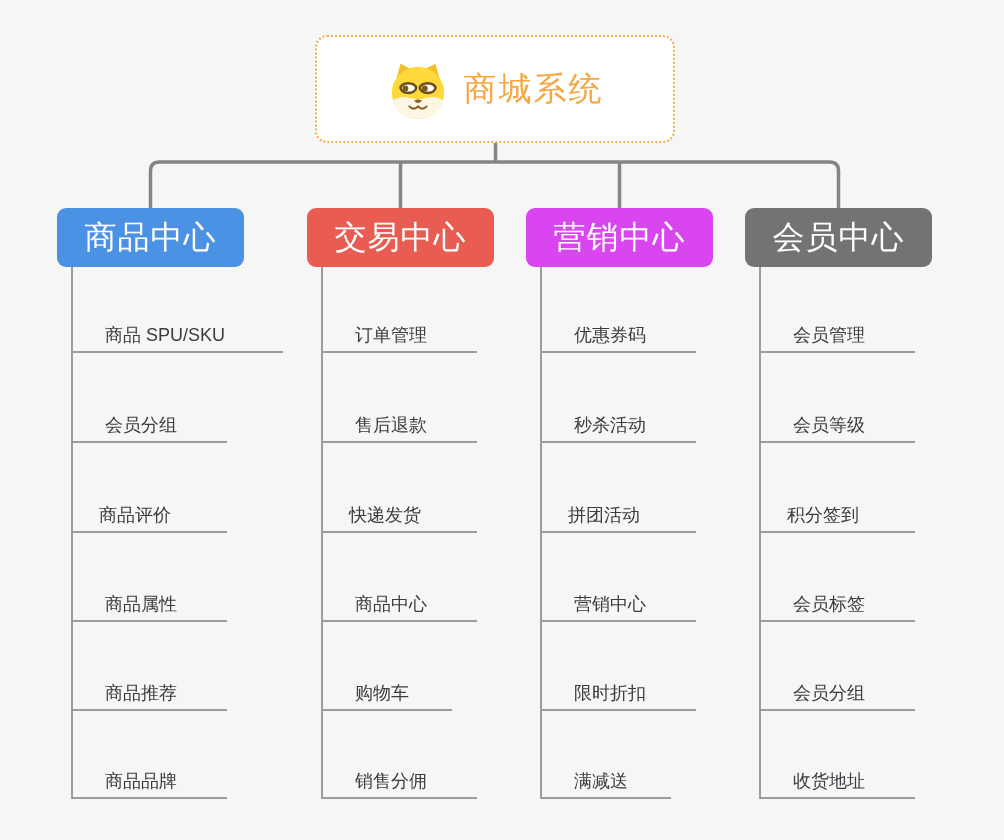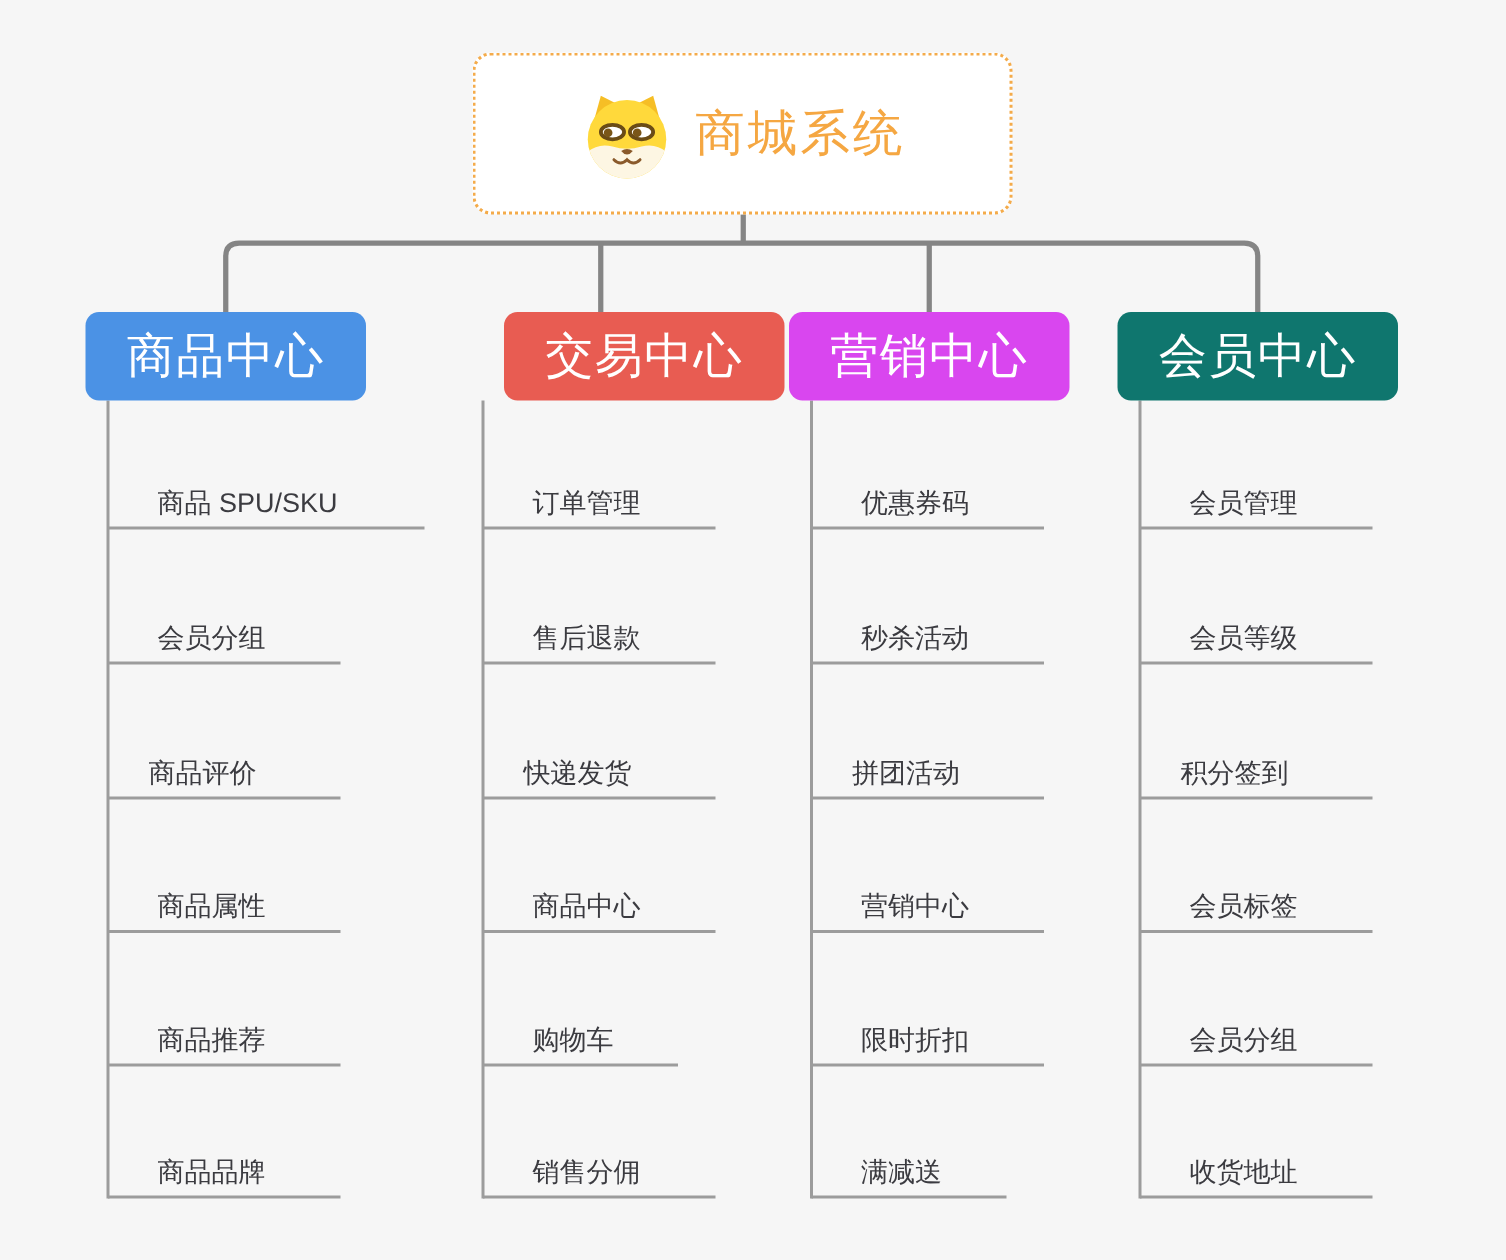--- a/index.html
+++ b/index.html
@@ -20,21 +20,21 @@
   }
   .root-title{font-size:33px;color:#F5A742;letter-spacing:2px;}
   .dog{width:62px;height:62px;flex:0 0 auto;}
   
   .branch-node{
     position:absolute;top:208px;width:187px;height:59px;border-radius:9px;
     display:flex;align-items:center;justify-content:center;color:#FFFFFF;
     font-size:32px;letter-spacing:1px;z-index:2;
   }
   #b0{left:57px;background:#4B92E5;}
-  #b1{left:307px;background:#E85C52;margin-left:29px;}
+  #b1{left:307px;background:#E85C52;}
   #b2{left:526px;background:#ECAC3F;}
   #b3{left:745px;background:#6EC13C;}
   
   .spine{position:absolute;top:267px;width:2px;height:532px;background:#9C9C9C;z-index:1;}
   #s0{left:71px;} #s1{left:321px;} #s2{left:540px;} #s3{left:759px;}
   
   .leaf{
     position:absolute;height:40px;width:155px;box-sizing:border-box;
     border-bottom:2px solid #9C9C9C;display:flex;align-items:flex-end;
     padding:0 0 4px 33px;font-size:18px;color:#3B3B40;white-space:nowrap;
@@ -80,21 +80,21 @@
 
   <div class="branch-node" id="b0" style="background: rgb(75, 146, 229);">
     <span>商品中心</span>
   </div>
   <div class="branch-node" id="b1" style="background: rgb(232, 92, 82);">
     <span>交易中心</span>
   </div>
   <div class="branch-node" id="b2" style="background: #d946ef;">
     <span>营销中心</span>
   </div>
-  <div class="branch-node" id="b3" style="background: #0f766e;">
+  <div class="branch-node" id="b3" style="background: #737373;">
     <span>会员中心</span>
   </div>
 
   <div class="spine" id="s0"></div>
   <div class="spine" id="s1"></div>
   <div class="spine" id="s2"></div>
   <div class="spine" id="s3"></div>
 
   <div class="leaf c0 r0 wide">商品 SPU/SKU</div>
   <div class="leaf c0 r1">会员分组</div>

